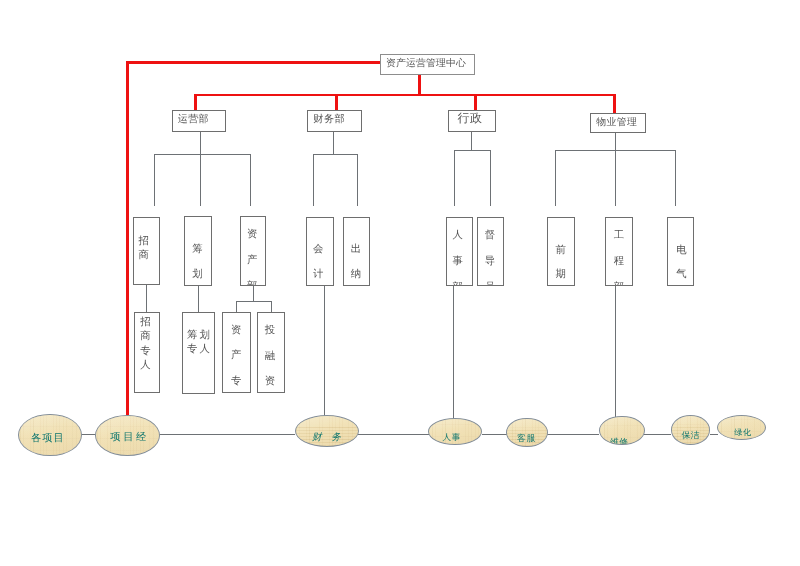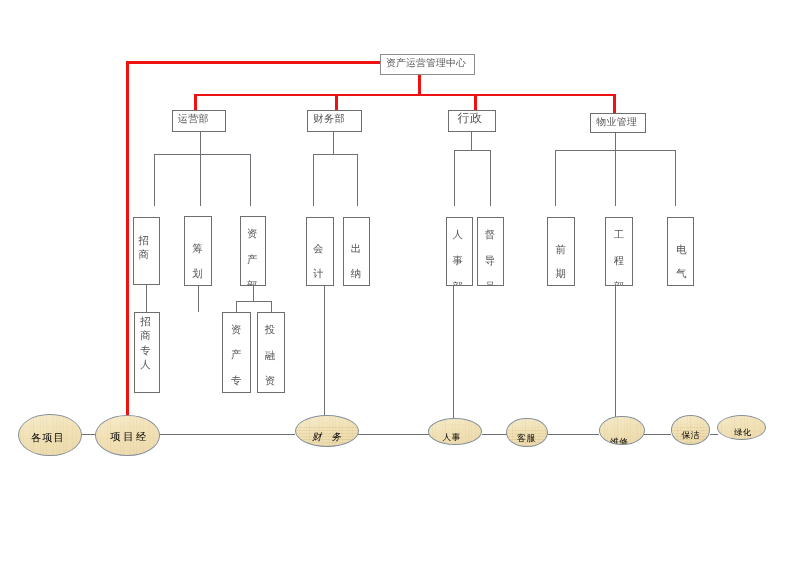--- a/index.html
+++ b/index.html
@@ -30,21 +30,21 @@
   
   .vbox .vtext.grid2{display:block;}
   .vbox .vtext.grid2 > .vrow{display:block;height:var(--step,14px);line-height:var(--step,14px);
       text-align:center;letter-spacing:2px;text-indent:2px;}
 
   
   .ell{position:absolute;box-sizing:border-box;border-radius:50%;
        border:1.1px solid #838e9a;
        background:#ecd9a8;
        display:flex;align-items:center;justify-content:center;
-       color:#000000;overflow:hidden;}
+       color:#0f766e;overflow:hidden;}
   .ell .etxt{position:relative;z-index:2;white-space:nowrap;font-weight:500;
        will-change:opacity;}
   
   .ell .tex{position:absolute;left:-20%;top:-20%;width:140%;height:140%;z-index:1;pointer-events:none;
      background-image:
        repeating-linear-gradient(0deg,  rgba(172,138,80,.09) 0 .5px, rgba(255,251,230,.10) .5px 3.0px),
        repeating-linear-gradient(90deg, rgba(172,138,80,.045) 0 .5px, rgba(255,251,230,.05) .5px 3.3px),
        repeating-linear-gradient(90deg, rgba(156,124,70,.05) 0 .7px, rgba(0,0,0,0) .7px 13px),
        repeating-linear-gradient(0deg,  rgba(156,124,70,.04) 0 .7px, rgba(0,0,0,0) .7px 12px),
        linear-gradient(168deg, rgba(255,253,241,.62) 0%, rgba(255,249,222,.14) 44%, rgba(203,166,100,.17) 100%);}
@@ -181,20 +181,26 @@
     </div>
 
   <div class="node vbox" style="left:134px;top:312px;width:26px;height:81px;">
       <span class="vtext" style="top:2px;font-size:10.4px;--step:14.4px;text-indent:-3px;">
         <span>招</span>
         <span>商</span>
         <span>专</span>
         <span>人</span>
       </span>
     </div>
+  <div class="node vbox" style="left:182px;top:311.5px;width:33px;height:82px;">
+      <span class="vtext grid2" style="top:15.05px;font-size:10.4px;--step:14.3px;">
+        <span class="vrow">筹划</span>
+        <span class="vrow">专人</span>
+      </span>
+    </div>
   <div class="node vbox" style="left:221.5px;top:312px;width:29px;height:81px;">
       <span class="vtext" style="top:4.3px;font-size:10.4px;--step:25.2px;text-indent:0.4px;">
         <span>资</span>
         <span>产</span>
         <span>专</span>
       </span>
     </div>
   <div class="node vbox" style="left:256.5px;top:312px;width:28.5px;height:81px;">
       <span class="vtext" style="top:4.2px;font-size:10.4px;--step:25.4px;text-indent:-1.4px;">
         <span>投</span>

